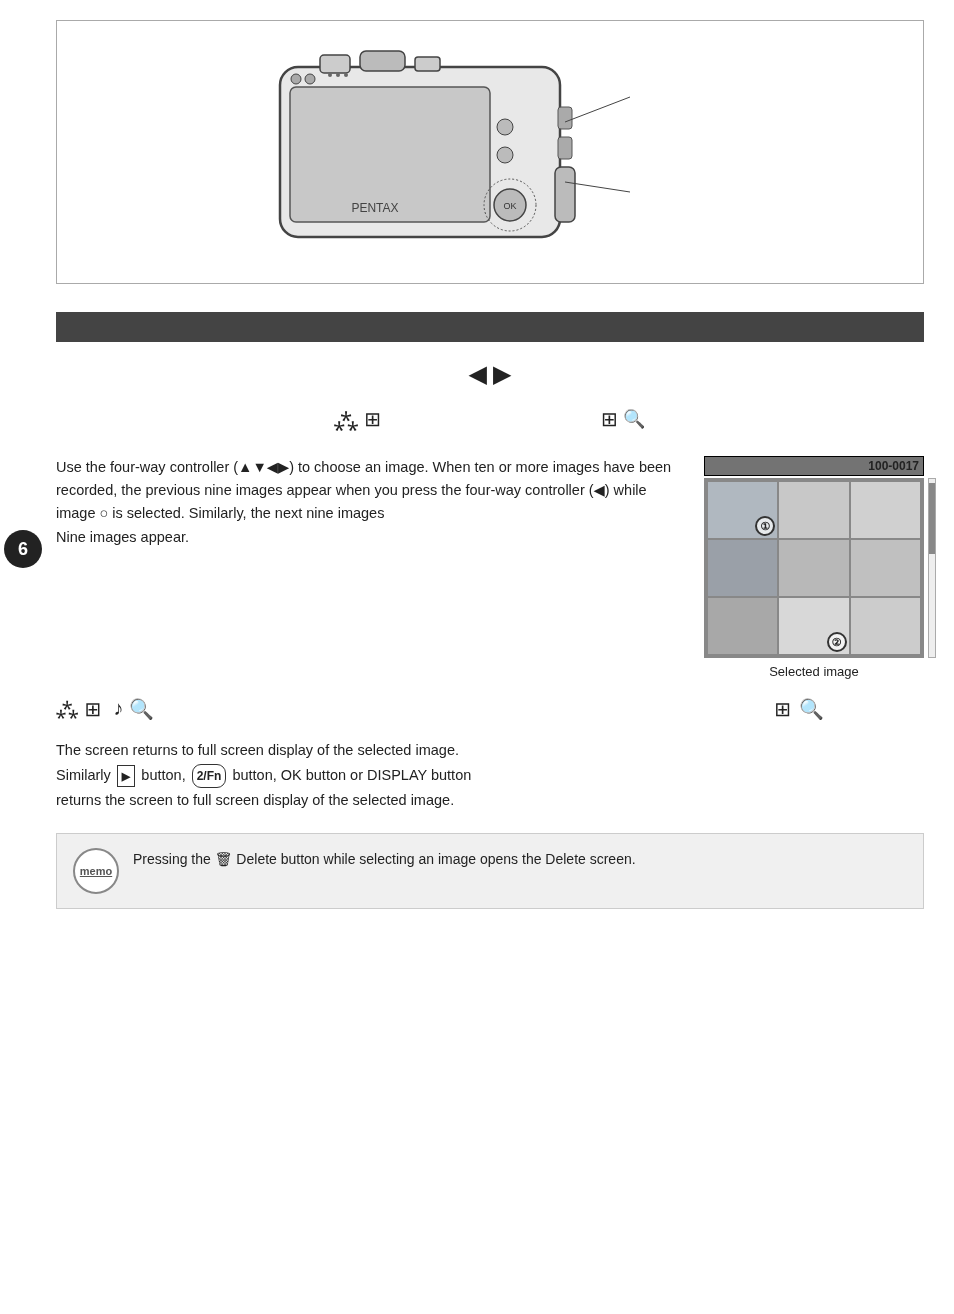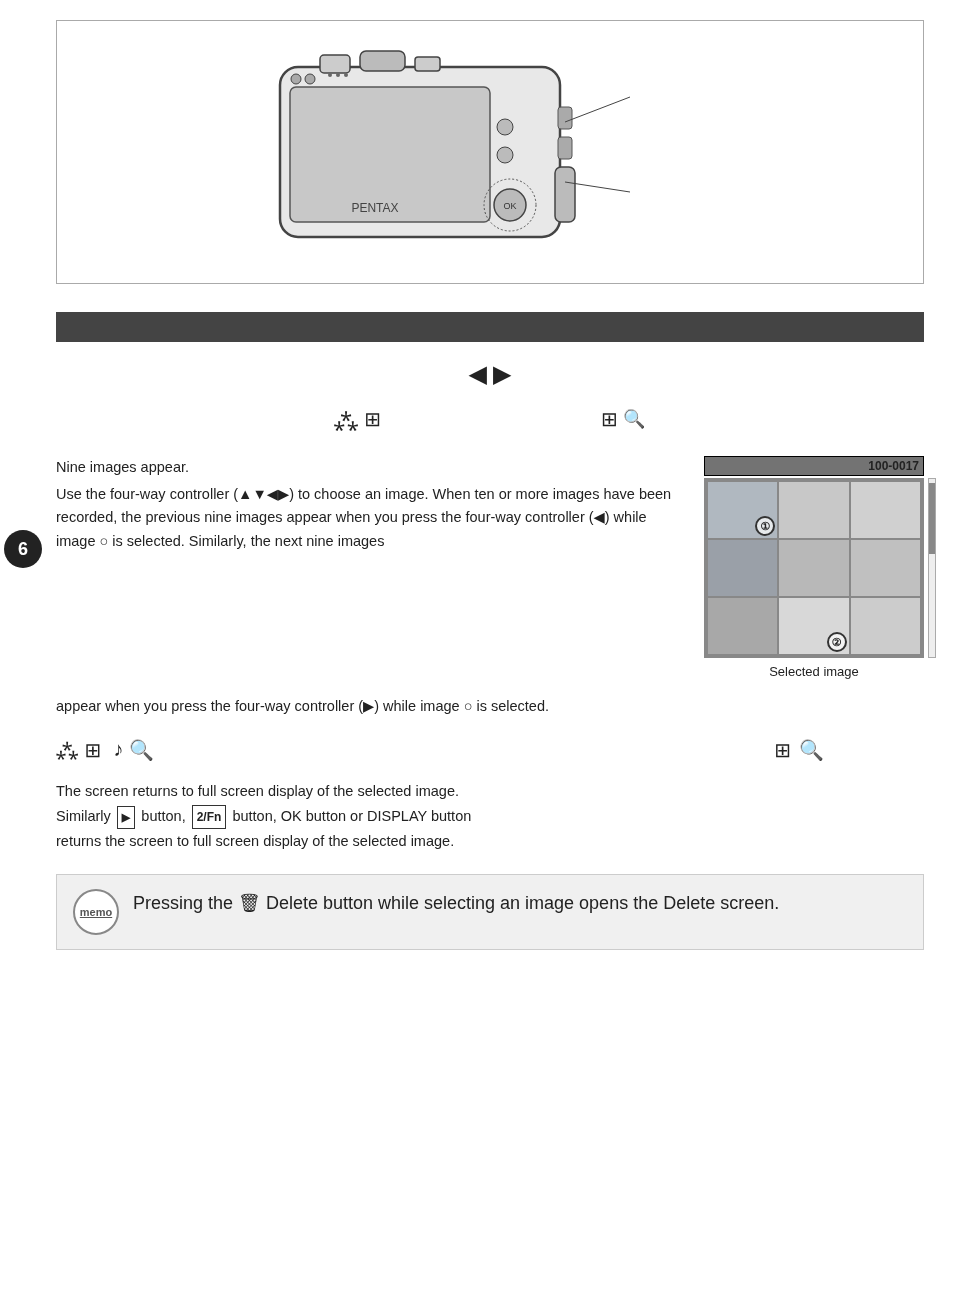--- a/index.html
+++ b/index.html
@@ -194,21 +194,21 @@
       align-items: center;
       justify-content: center;
       font-size: 11px;
       font-weight: bold;
       color: #555;
       background: #fff;
       text-decoration: underline;
     }
 
     .memo-text {
-      font-size: 18px;
+      font-size: 14px;
       line-height: 1.6;
     }
 
     
     .btn-icon {
       display: inline-flex;
       align-items: center;
       justify-content: center;
       border: 1.5px solid #333;
       background: #fff;
@@ -291,22 +291,22 @@
       <span style="font-size:20px;">⊞</span>
     </div>
     <div class="icon-group" style="margin-left:160px;">
       <span style="font-size:20px;">⊞</span>
       <span style="font-size:18px;">🔍</span>
     </div>
   </div>
 
   <div class="content-with-grid">
     <div class="text-block">
+      <p>Use the four-way controller (▲▼◀▶) to choose an image. When ten or more images have been recorded, the previous nine images appear when you press the four-way controller (◀) while image ○ is selected. Similarly, the next nine images</p>
       <p style="margin-bottom:4px;">Nine images appear.</p>
-      <p>Use the four-way controller (▲▼◀▶) to choose an image. When ten or more images have been recorded, the previous nine images appear when you press the four-way controller (◀) while image ○ is selected. Similarly, the next nine images</p>
     </div>
     <div class="image-grid-area">
       <div class="thumbnail-grid-header">100-0017</div>
       <div style="position:relative;">
         <div class="thumbnail-grid">
 
           <div class="thumb-cell" style="background:#b0b8c0; position:relative;">
             <div class="circle-marker" style="bottom:2px;right:2px;">①</div>
           </div>
           <div class="thumb-cell" style="background:#c8c8c8;"></div>
@@ -324,42 +324,39 @@
         </div>
 
         <div style="position:absolute;right:-12px;top:0;width:8px;height:100%;background:#eee;border:1px solid #aaa;">
           <div style="width:100%;height:40%;background:#888;margin-top:4px;"></div>
         </div>
       </div>
       <p class="selected-image-label">Selected image</p>
     </div>
   </div>
 
-  <p class="full-para">
-    appear when you press the four-way controller (▶) while image ○ is selected.
-  </p>
 
   <div style="display:flex;align-items:center;margin-bottom:16px;font-size:20px;">
     <span style="margin-right:6px;">⁂</span>
     <span style="margin-right:12px;">⊞</span>
     <span style="margin-right:6px;">♪</span>
     <span>🔍</span>
     <span style="margin-left:auto;margin-right:100px;display:flex;gap:8px;">
       <span>⊞</span>
       <span>🔍</span>
     </span>
   </div>
 
   <div class="return-text">
     <p>The screen returns to full screen display of the selected image.</p>
     <p>
       <span>Similarly </span>
       <span class="btn-icon">▶</span>
       <span> button, </span>
-      <span class="btn-icon" style="font-size:12px;font-weight:bold;">2/Fn</span>
+      <span class="btn-icon" style="font-size:12px;font-weight:bold;border-radius:9px;">2/Fn</span>
       <span> button, OK button or DISPLAY button</span>
     </p>
     <p>returns the screen to full screen display of the selected image.</p>
   </div>
 
   <div class="memo-box">
     <div class="memo-icon">
       <span>memo</span>
     </div>
     <p class="memo-text">Pressing the 🗑 Delete button while selecting an image opens the Delete screen.</p>

